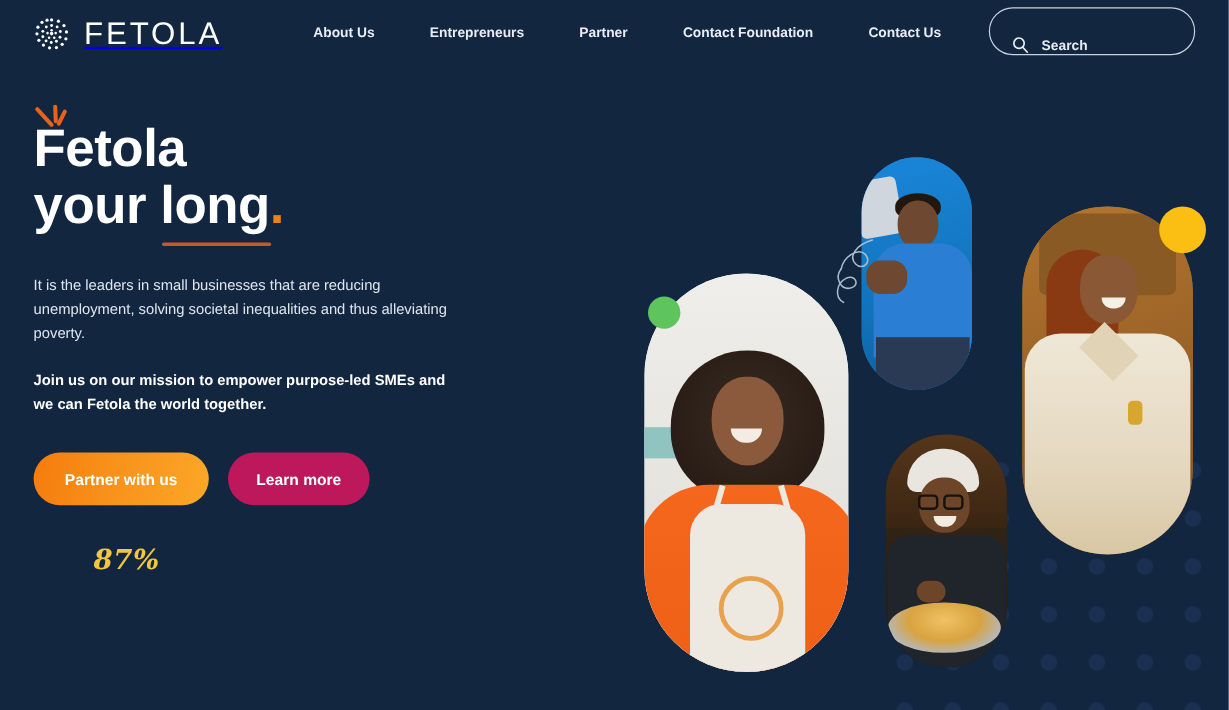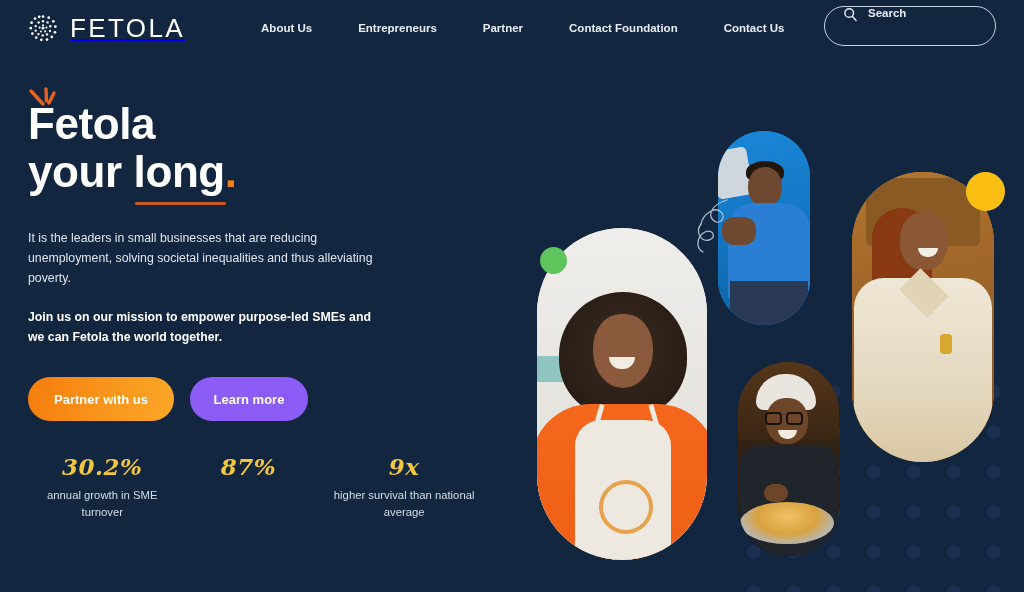--- a/index.html
+++ b/index.html
@@ -62,21 +62,21 @@
     white-space: nowrap;
   }
   .nav a:last-child { margin-right: 4px; }
 
   .search-pill {
     position: absolute;
     right: 28px; top: 6px;
     width: 172px; height: 40px;
     border: 1.6px solid #c9d3e0;
     border-radius: 21px;
-    display: flex; align-items: flex-start;
+    display: flex; align-items: flex-end;
     padding-left: 18px;
     gap: 10px;
   }
   .search-pill .lens { width: 15px; height: 15px; display: block; flex: none; }
   .search-pill .ph {
     color: #e6ebf2;
     font-size: 11.5px;
     font-weight: bold;
   }
 
@@ -138,21 +138,21 @@
     cursor: pointer;
     font-family: "Liberation Sans", sans-serif;
     display: flex; align-items: center; justify-content: center;
   }
   .btn-primary {
     width: 146px;
     background: linear-gradient(100deg, #f57c0d 0%, #f8921a 45%, #fba728 100%);
   }
   .btn-secondary {
     width: 118px;
-    background: #8b5cf6;
+    background: #be185d;
   }
 
   
   .stats {
     display: flex;
     margin-top: 32px;
     width: 460px;
   }
   .stat { width: 170px; text-align: center; }
   .stat:nth-child(1) { width: 155px; }
@@ -381,29 +381,21 @@
     <p class="para">It is the leaders in small businesses that are reducing unemployment, solving societal inequalities and thus alleviating poverty.</p>
     <p class="para-bold">Join us on our mission to empower purpose-led SMEs and we can Fetola the world together.</p>
 
     <div class="cta-row">
       <button class="btn btn-primary">Partner with us</button>
       <button class="btn btn-secondary">Learn more</button>
     </div>
 
     <div class="stats">
       <div class="stat">
-        <div class="stat-num">30.2%</div>
-        <div class="stat-label">annual growth in SME turnover</div>
-      </div>
-      <div class="stat">
         <div class="stat-num">87%</div>
-      </div>
-      <div class="stat">
-        <div class="stat-num">9x</div>
-        <div class="stat-label">higher survival than national average</div>
       </div>
     </div>
   </div>
 
   <div class="collage">
 
     <div class="shot shot-blue">
       <div class="ph-layer b-bg"></div>
       <div class="b-board"></div>
       <div class="b-hair"></div>

